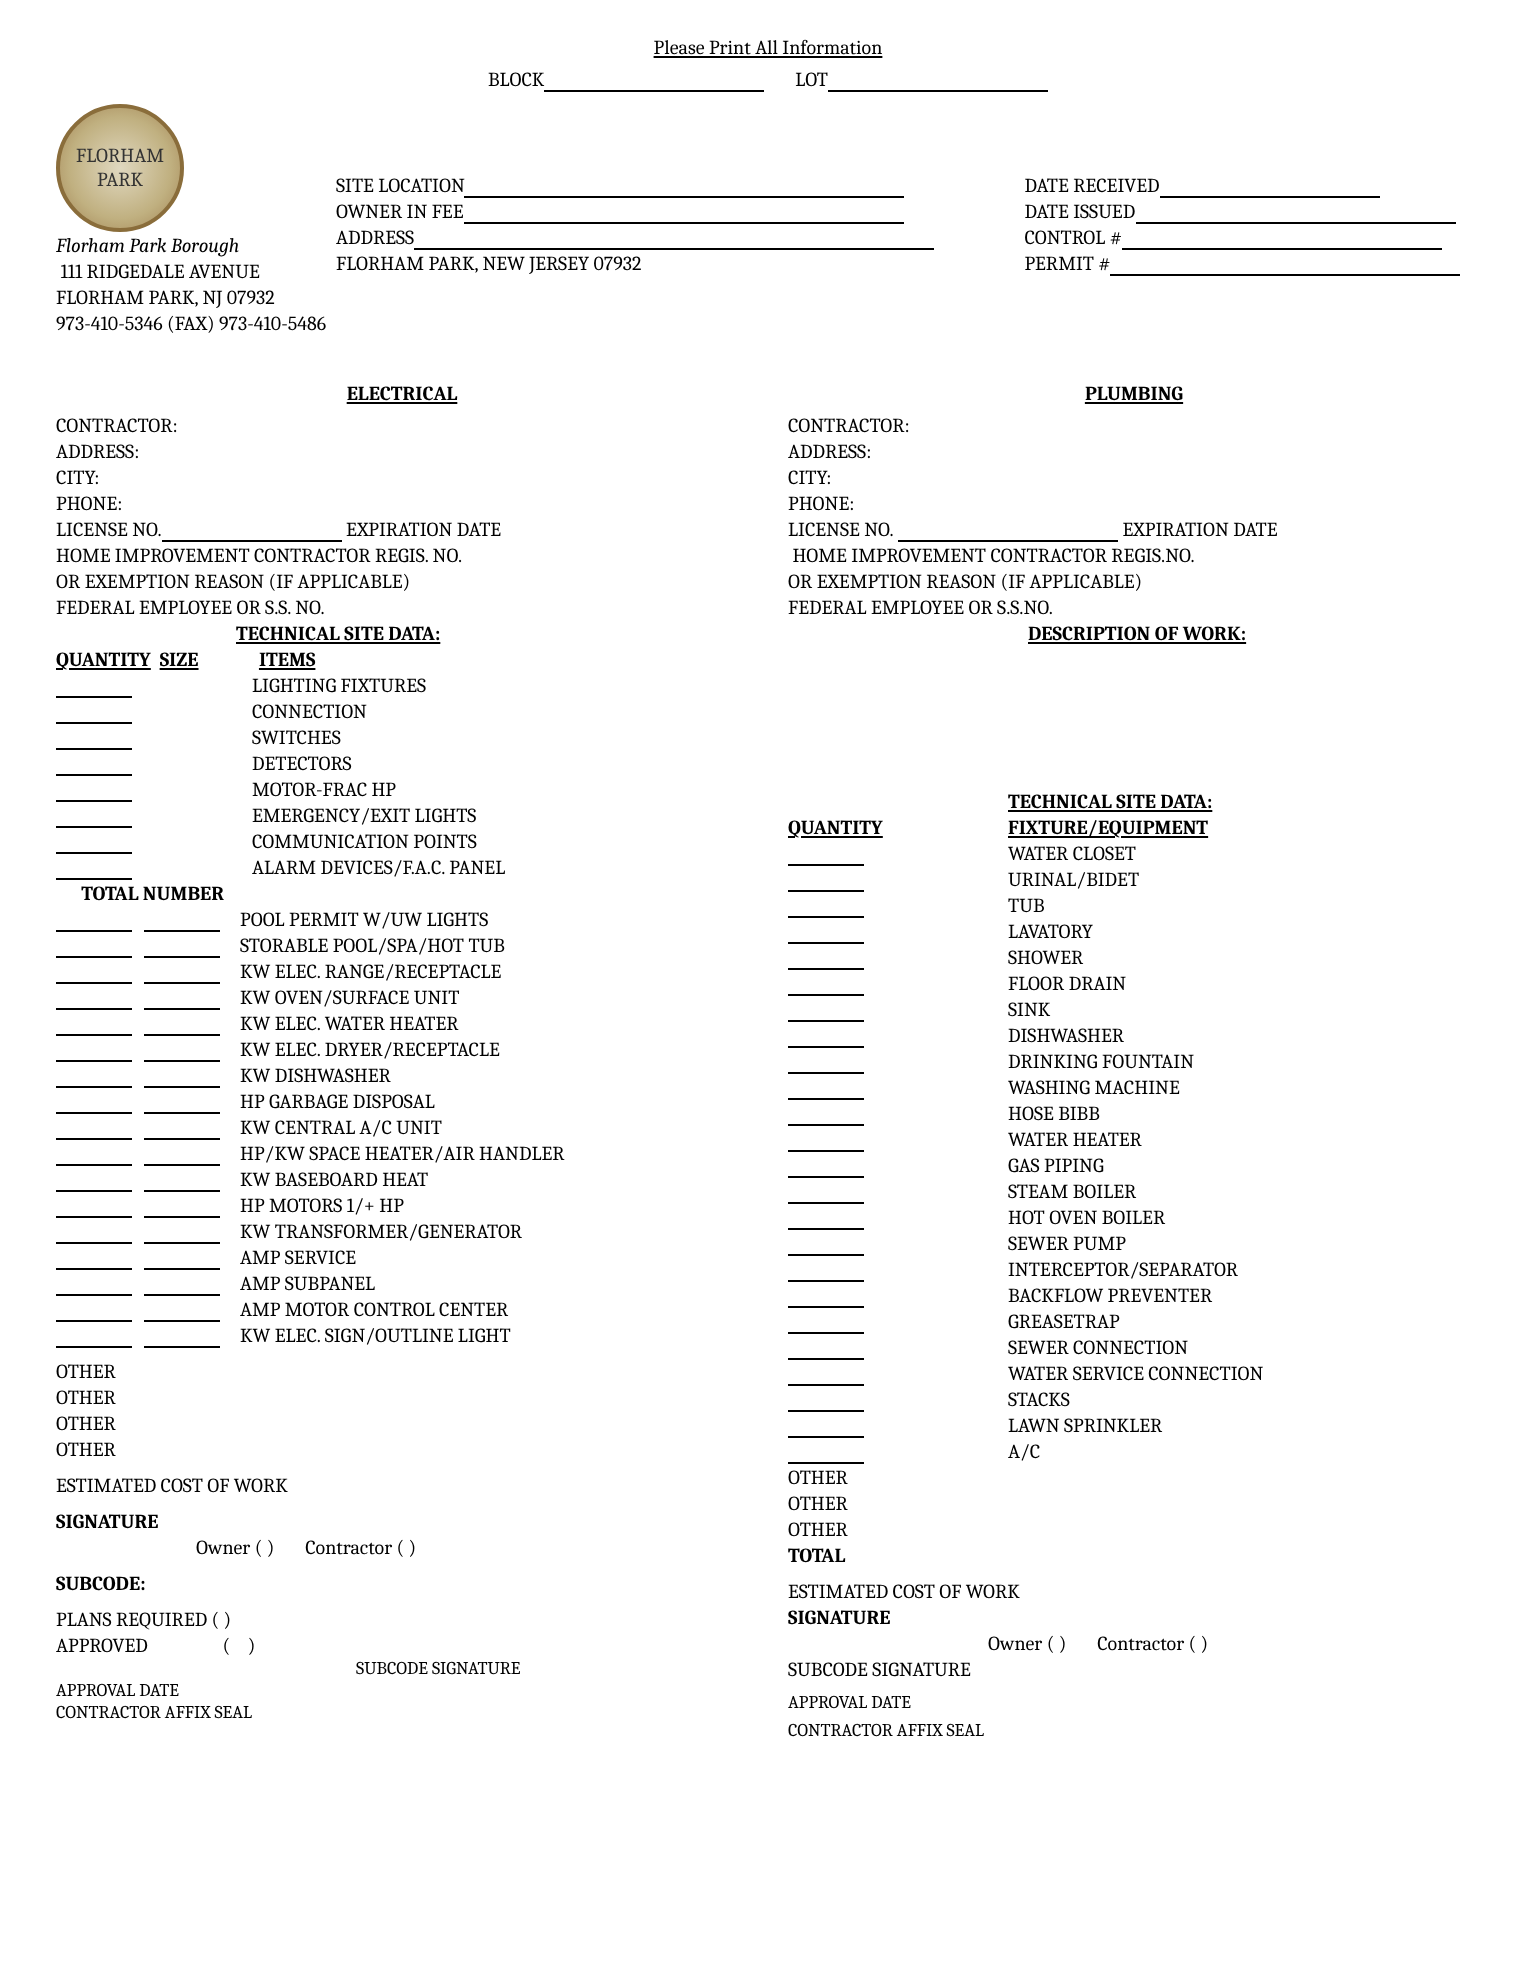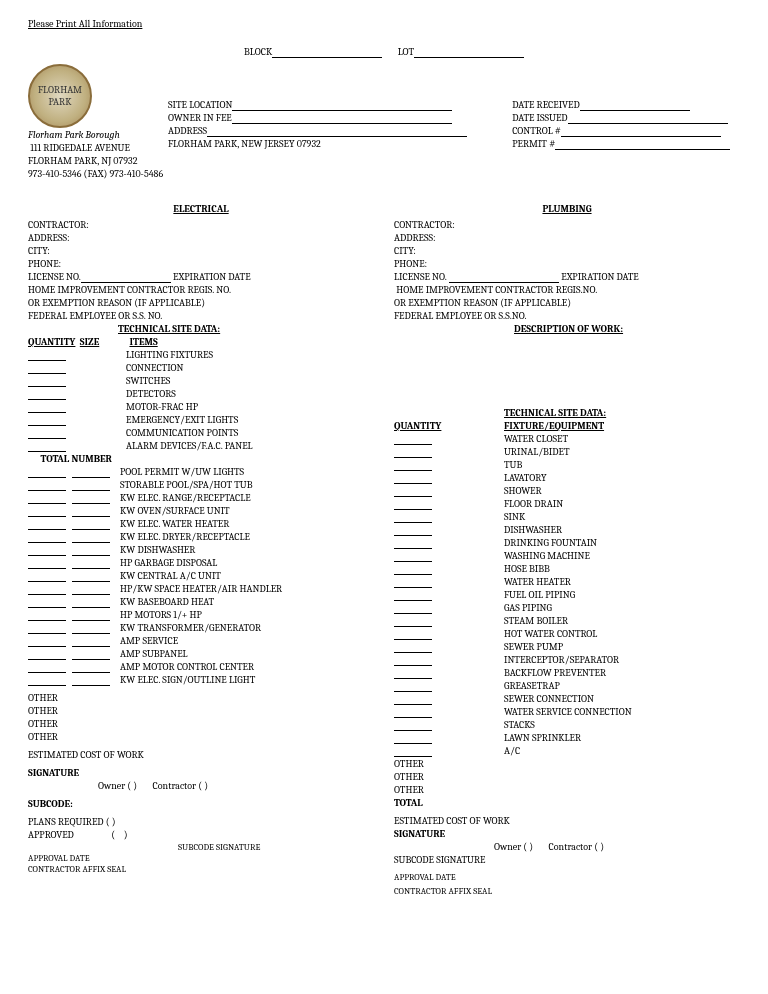--- a/index.html
+++ b/index.html
@@ -17,21 +17,21 @@
   .blank {
     display: inline-block;
     border-bottom: 1px solid #000;
     height: 10px;
     vertical-align: bottom;
   }
   .blank-m { width: 110px; }
   .blank-l { width: 160px; }
   .blank-xl { width: 220px; }
   .line { white-space: nowrap; margin: 1px 0; }
-  .header-top { text-align: left; margin-bottom: 16px; }
+  .header-top { text-align: center; margin-bottom: 4px; }
   .block-lot { text-align: center; margin-bottom: 6px; }
   .logo {
     width: 60px; height: 60px;
     border-radius: 50%;
     border: 2px solid #8a6d3b;
     display: inline-flex;
     align-items: center;
     justify-content: center;
     font-size: 10px;
     text-align: center;
@@ -362,36 +362,31 @@
           <span>HOSE BIBB</span>
         </div>
         <div class="line">
           <span class="qblank"></span>
           <span style="width:66px;display:inline-block"></span>
           <span>WATER HEATER</span>
         </div>
         <div class="line">
           <span class="qblank"></span>
           <span style="width:66px;display:inline-block"></span>
-          <span>FUEL OIL PIPING</span>
-        </div>
-        <div class="line">
-          <span class="qblank"></span>
-          <span style="width:66px;display:inline-block"></span>
           <span>GAS PIPING</span>
         </div>
         <div class="line">
           <span class="qblank"></span>
           <span style="width:66px;display:inline-block"></span>
           <span>STEAM BOILER</span>
         </div>
         <div class="line">
           <span class="qblank"></span>
           <span style="width:66px;display:inline-block"></span>
-          <span>HOT WATER CONTROL</span>
+          <span>HOT OVEN BOILER</span>
         </div>
         <div class="line">
           <span class="qblank"></span>
           <span style="width:66px;display:inline-block"></span>
           <span>SEWER PUMP</span>
         </div>
         <div class="line">
           <span class="qblank"></span>
           <span style="width:66px;display:inline-block"></span>
           <span>INTERCEPTOR/SEPARATOR</span>

